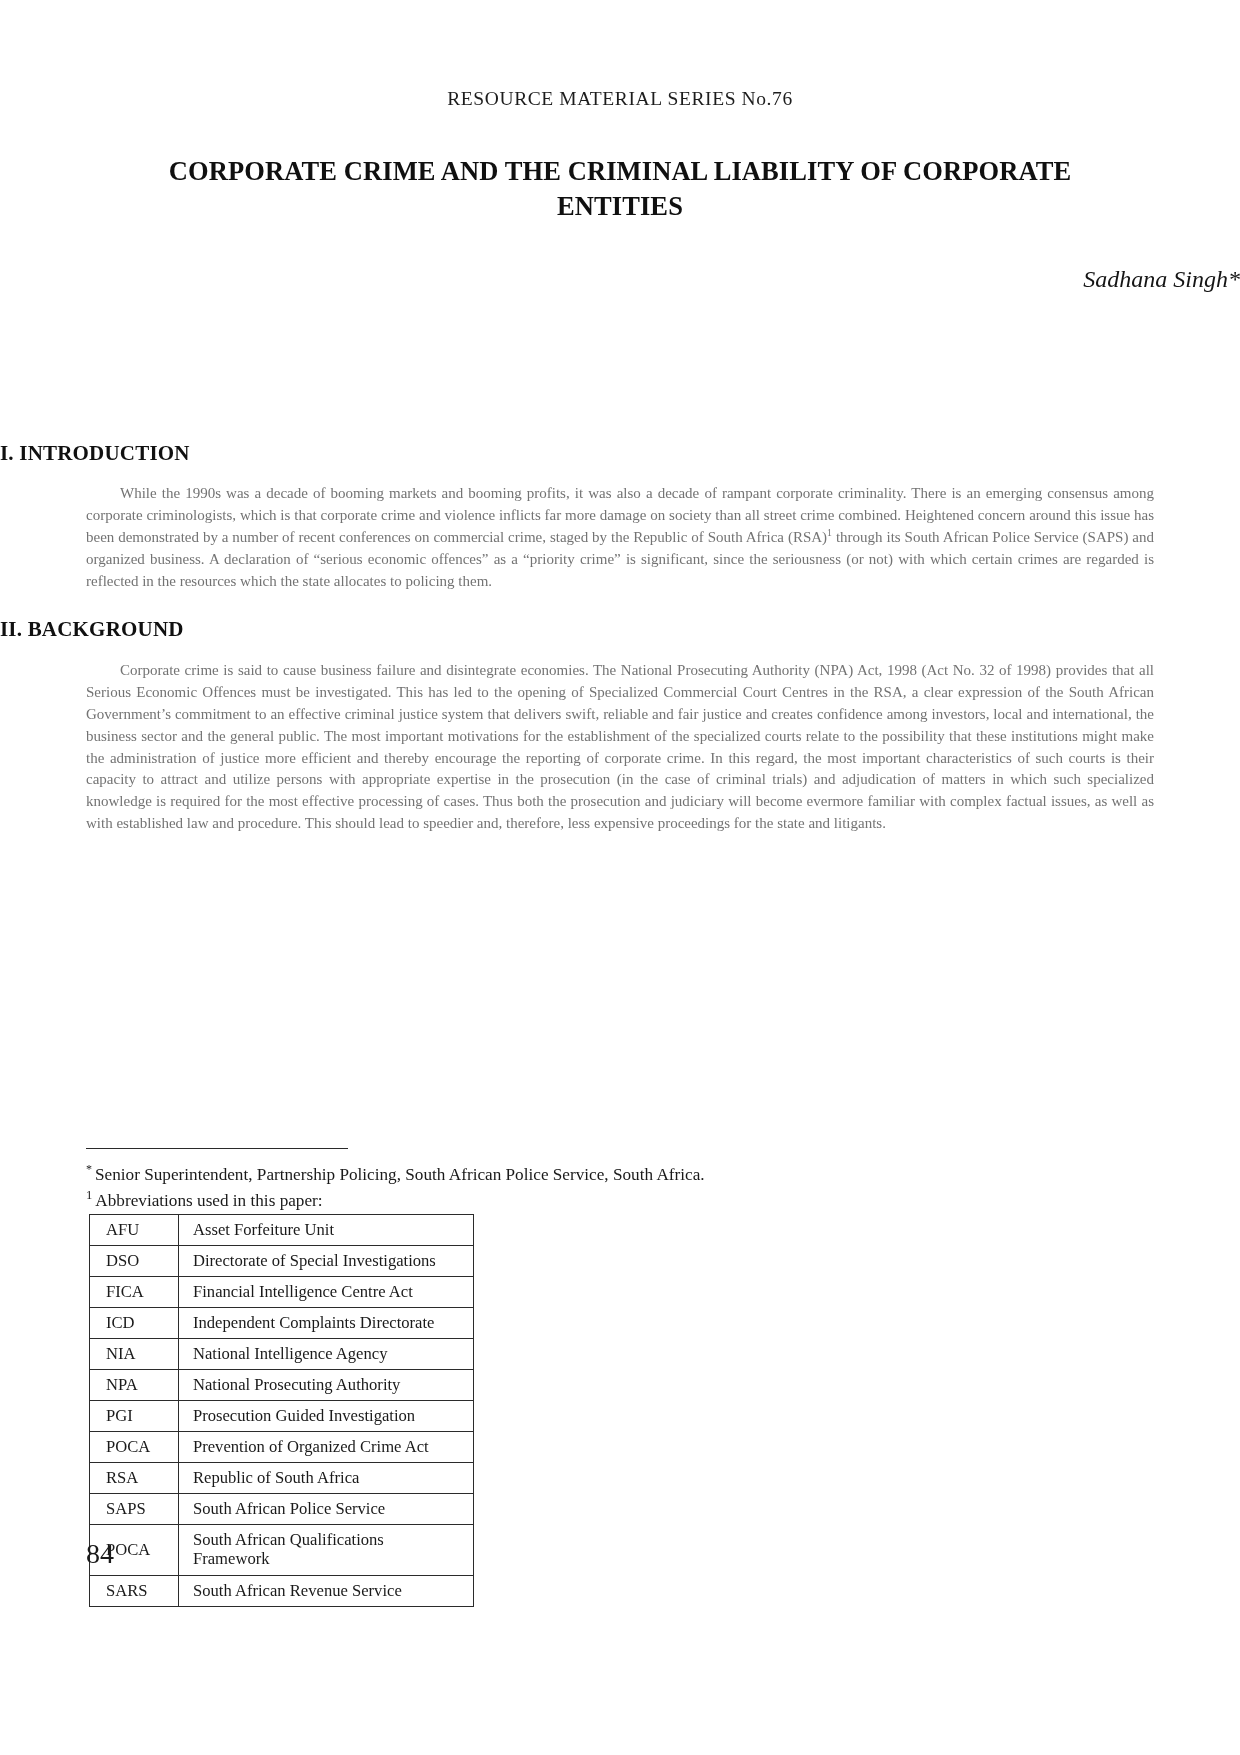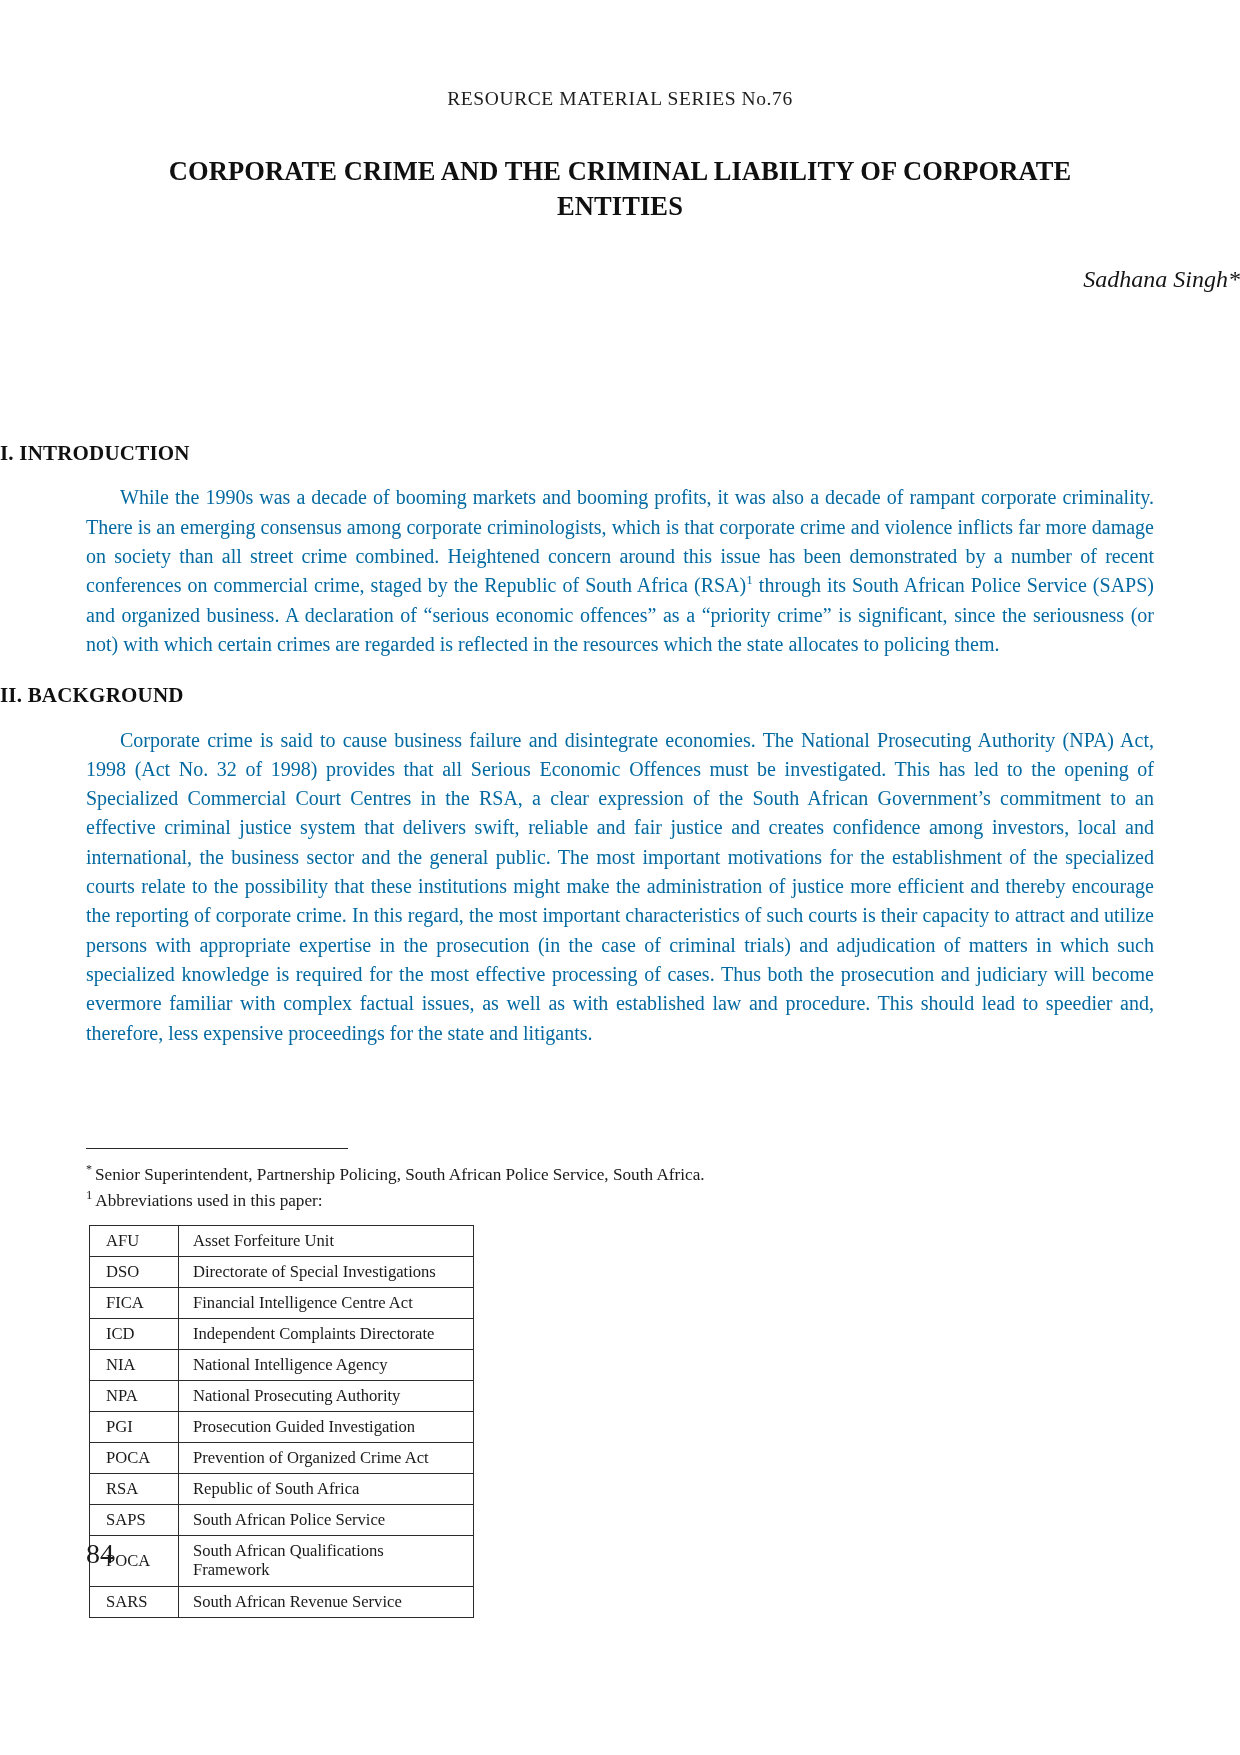--- a/index.html
+++ b/index.html
@@ -50,27 +50,27 @@
   .section-heading {
     font-weight: bold;
     font-size: 21px;
     letter-spacing: 0.2px;
     color: #101010;
   }
   #intro-heading { margin-top: 148px; }
   #background-heading { margin-top: 24px; }
 
   .body-para {
-    font-size: 20px;
+    font-size: 15px;
     line-height: 1.465;
     text-align: justify;
     text-justify: inter-word;
     text-indent: 34px;
     margin: 14px 86px 0 86px;
-    color: #0369a1;
+    color: #737373;
     hyphens: none;
   }
   .sup {
     font-size: 0.66em;
     vertical-align: super;
     line-height: 0;
   }
   .footnote-block {
     position: absolute;
     left: 86px;
@@ -92,21 +92,20 @@
     font-size: 0.7em;
     vertical-align: super;
     line-height: 0;
     margin-right: 3px;
   }
   .footnote-line .mark.num {
     font-size: 0.74em;
   }
   table.abbrev {
     border-collapse: collapse;
-    margin-top: 11px;
     margin-left: 3px;
     table-layout: fixed;
     padding-left: 32px;
   }
   table.abbrev td {
     border: 1px solid #2b2b2b;
     font-size: 16.6px;
     padding: 5px 10px 6px 10px;
     color: #1a1a1a;
     line-height: 1.15;

